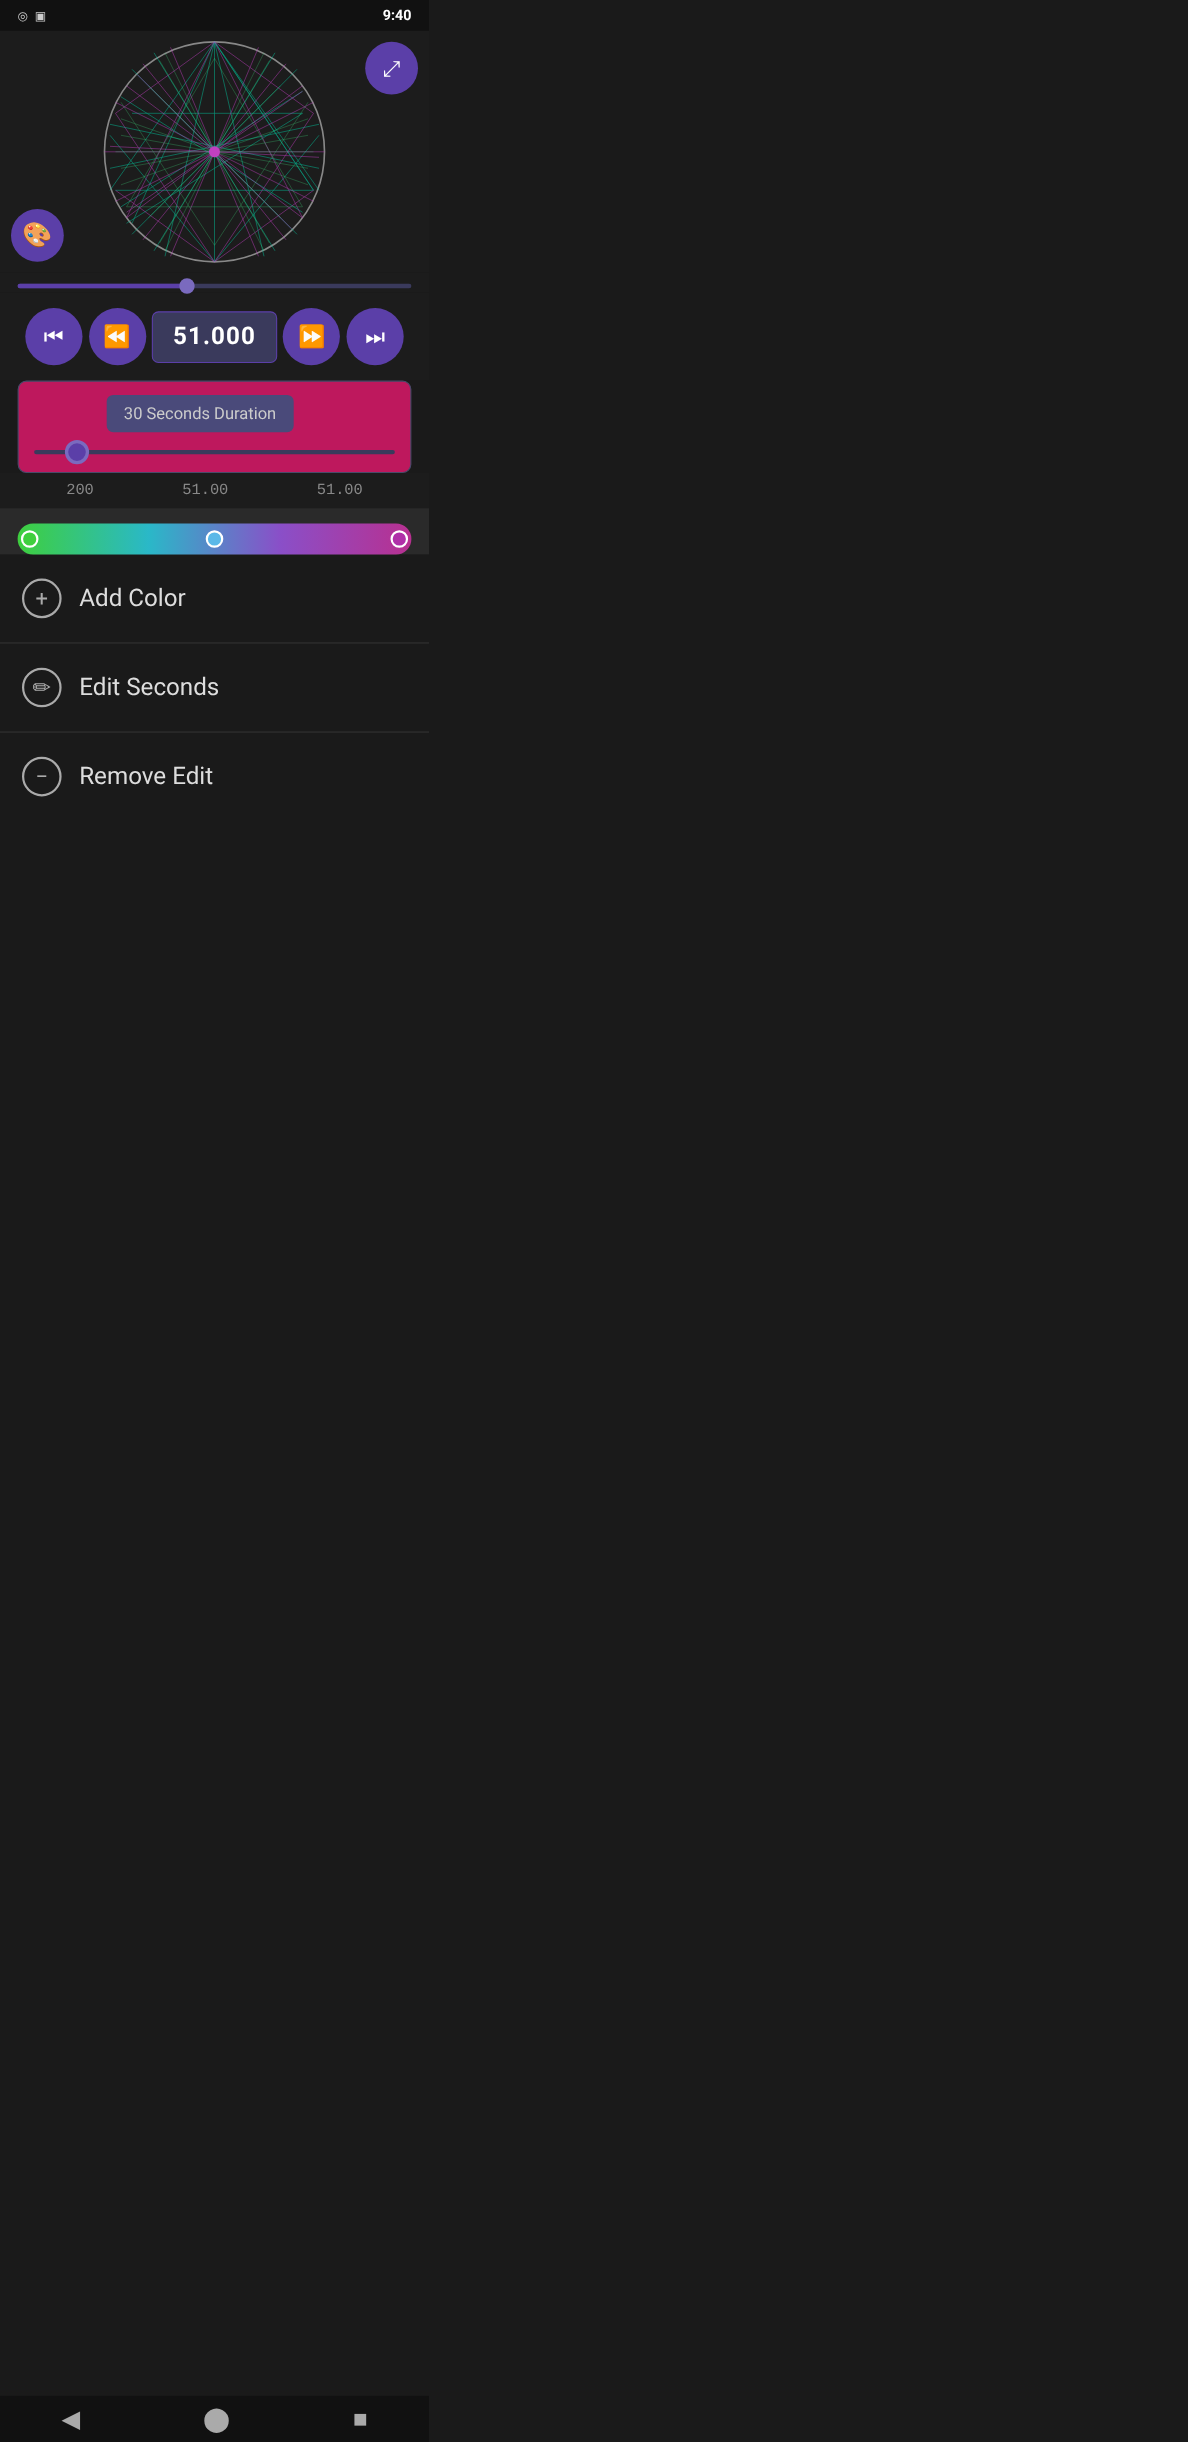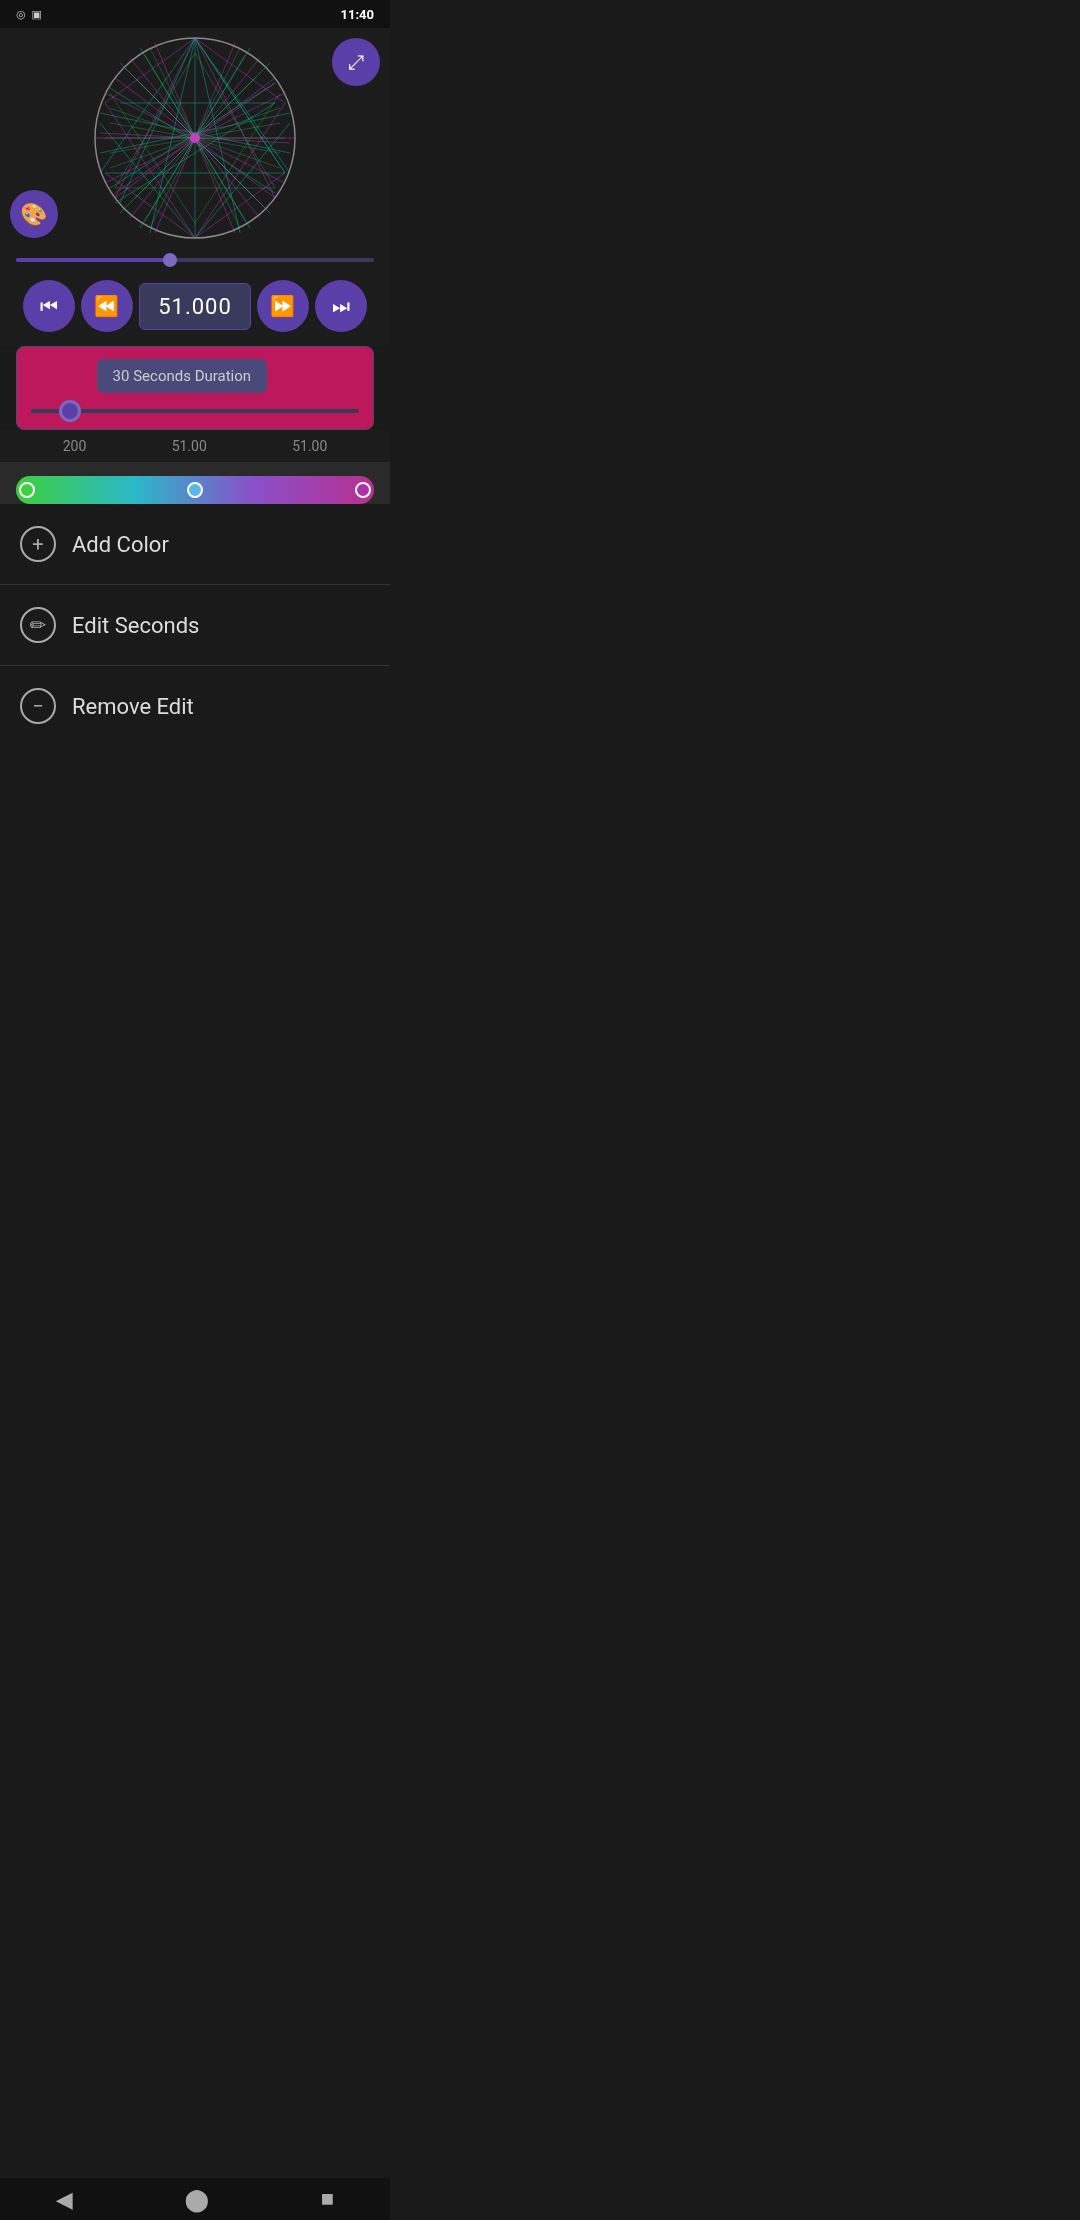--- a/index.html
+++ b/index.html
@@ -124,21 +124,21 @@
       cursor: pointer;
       font-size: 20px;
       color: #fff;
     }
     .time-display {
       background: #3a3a5c;
       border: 1px solid #5b3fa8;
       border-radius: 6px;
       padding: 10px 18px;
       font-size: 22px;
-      font-weight: normal;
+      font-weight: bold;
       color: #fff;
       letter-spacing: 1px;
     }
 
     
     .duration-panel {
       margin: 0 16px;
       background: #be185d;
       border: 1px solid #4a4a6a;
       border-radius: 8px;
@@ -174,20 +174,21 @@
     }
 
     
     .param-labels {
       display: flex;
       justify-content: space-around;
       padding: 8px 20px;
       background: #1c1c1c;
       font-size: 14px;
       color: #888;
+      font-family: Liberation Mono, monospace;
     }
 
     
     .color-section {
       background: #2a2a2a;
       padding: 14px 16px 0;
     }
     .gradient-bar {
       height: 28px;
       border-radius: 14px;
@@ -255,21 +256,21 @@
     }
   </style>
 </head>
 <body>
 
 <div class="status-bar">
   <div class="status-left">
     <span>◎</span>
     <span>▣</span>
   </div>
-  <div class="status-right">11:40</div>
+  <div class="status-right">9:40</div>
 </div>
 
 <div class="viz-area">
   <div class="spirograph-container">
     <svg class="spiro-svg" viewBox="0 0 210 210">
 
       <circle cx="105" cy="105" r="100" fill="none" stroke="#888" stroke-width="1.5"></circle>
 
       <g stroke="#00c8a0" stroke-width="0.6" fill="none" opacity="0.7">
         <line x1="105" y1="5" x2="195" y2="140"></line>

